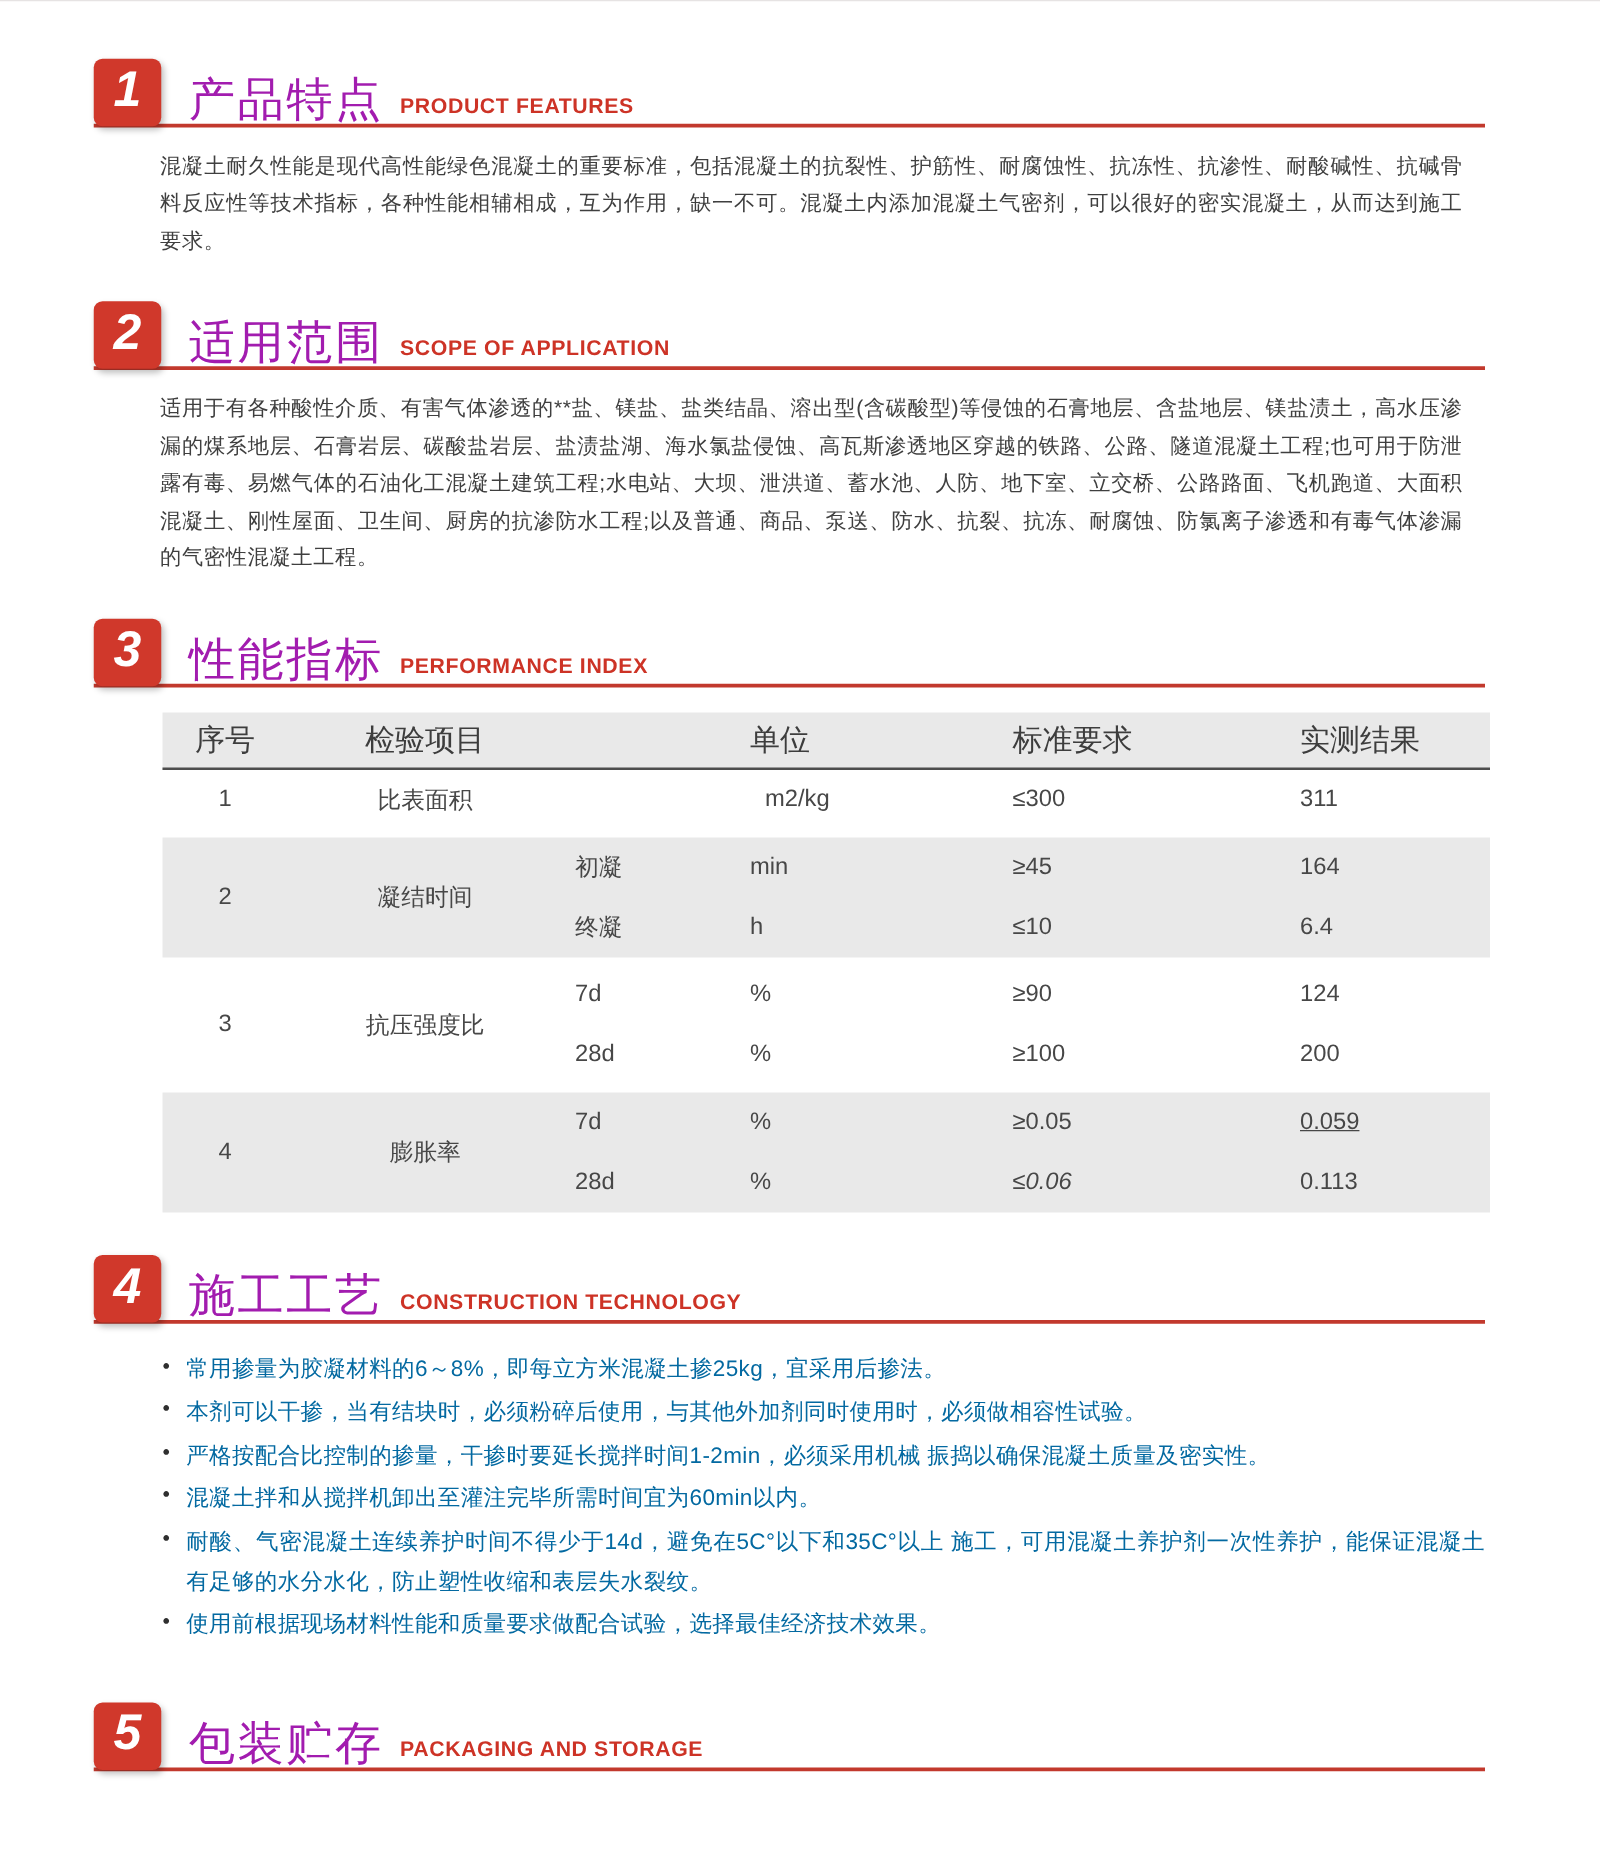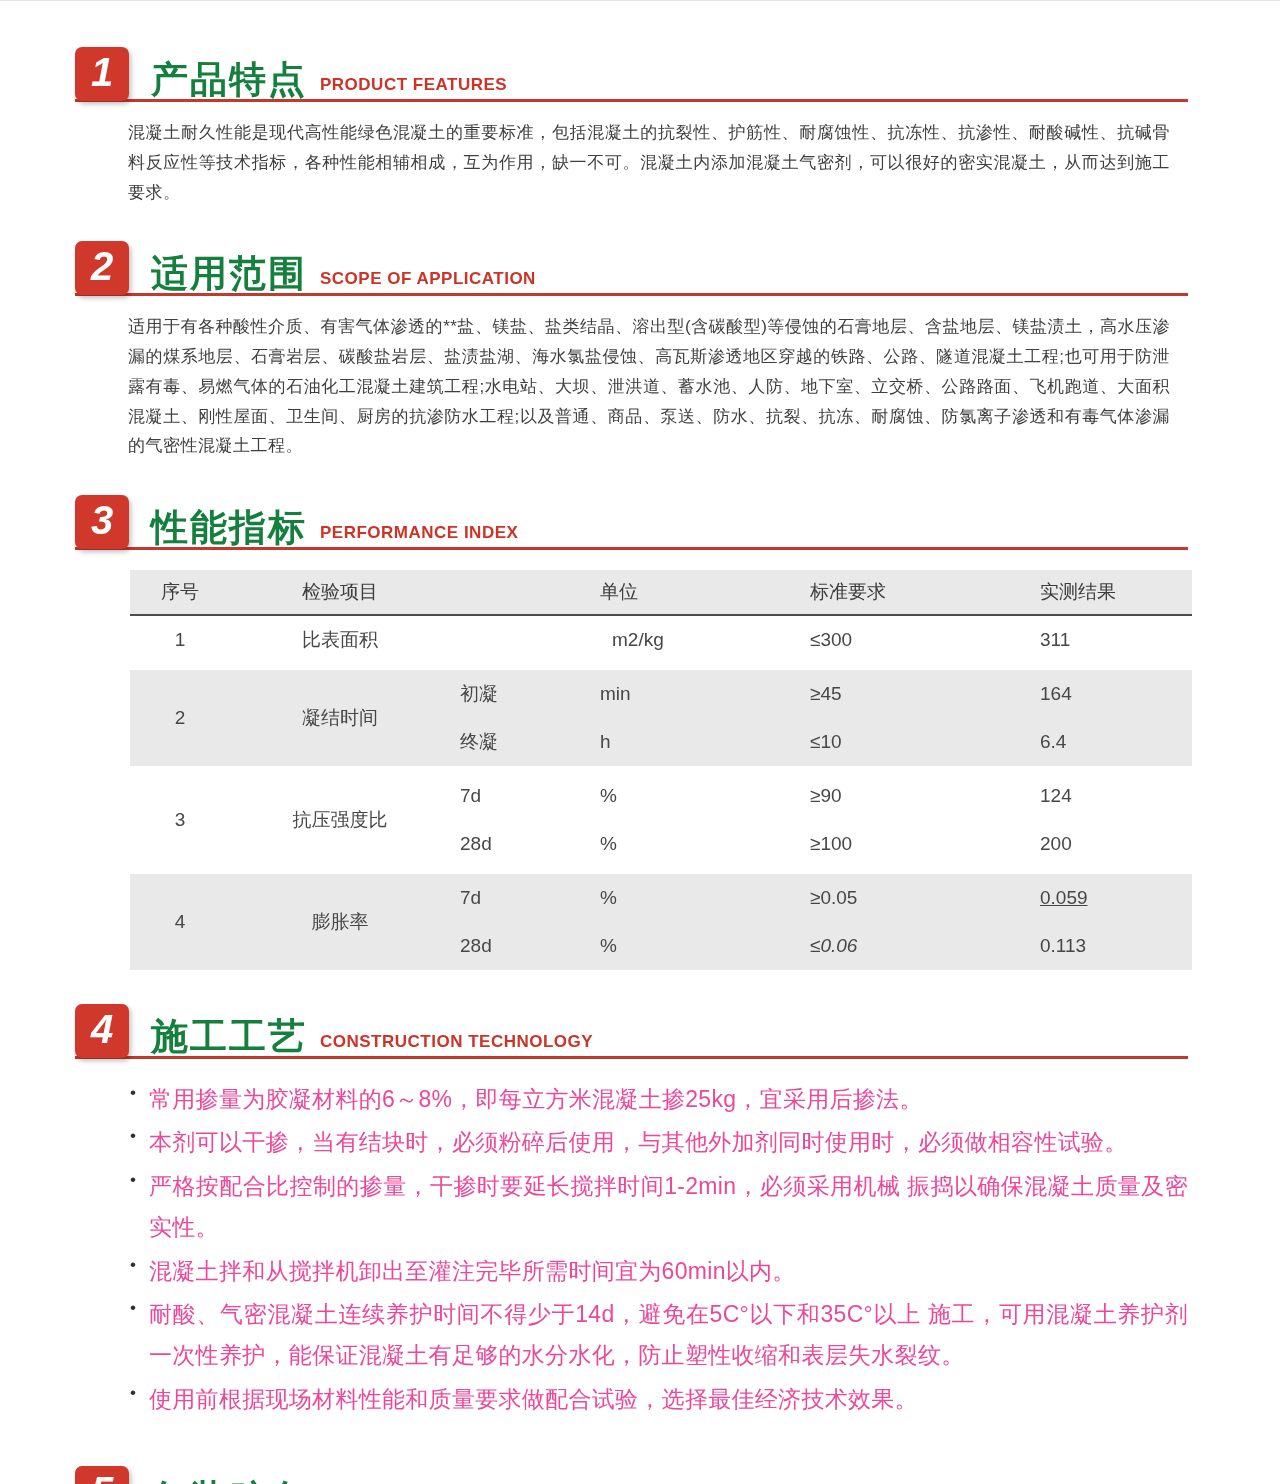--- a/index.html
+++ b/index.html
@@ -16,51 +16,51 @@
   .badge{
     width:54px;height:54px;background:#d0382b;border-radius:7px;
     display:flex;align-items:center;justify-content:center;
     box-shadow:2px 3px 5px rgba(0,0,0,.25);margin-bottom:-2px;flex:0 0 auto;
   }
   .badge span{
     color:#ffffff;font-size:40px;font-weight:bold;font-style:italic;
     transform:translateY(-2px);
   }
   .sec-title{
-    color:#15803d;font-size:37px;font-weight:700;margin:0 0 1px 22px;
+    color:#a21caf;font-size:37px;font-weight:400;margin:0 0 1px 22px;
     letter-spacing:2px;line-height:1;
   }
   .sec-sub{
     color:#cd3326;font-size:17px;font-weight:bold;margin:0 0 6px 13px;
     letter-spacing:.5px;line-height:1;
   }
   .para{
     margin:16px 18px 0 53px;font-size:17px;line-height:1.75;color:#3f3f3f;
     text-align:justify;letter-spacing:.5px;
   }
   
   .perf-table{margin:20px 0 0 55px;width:1062px;}
   .t-grid{display:grid;grid-template-columns:100px 220px 150px 210px 230px 1fr;}
   .t-head{height:44px;background:#e9e9e9;border-bottom:2px solid #4d4d4d;}
   .t-block + .t-block{margin-top:6px;}
   .t-block{min-height:48px;}
   .t-block.shade{background:#e9e9e9;}
   .tc{display:flex;align-items:center;font-size:19px;color:#474747;}
-  .t-head .tc{font-size:19px;color:#3d3d3d;}
+  .t-head .tc{font-size:24px;color:#3d3d3d;}
   .c-no{grid-column:1;justify-content:center;}
   .c-item{grid-column:2;justify-content:center;}
   .c-sub{grid-column:3;padding-left:10px;}
   .c-unit{grid-column:4;}
   .c-std{grid-column:5;}
   .c-res{grid-column:6;}
   
   .bullets{list-style:none;margin:20px 0 0 53px;padding:0;max-width:1070px;}
   .bullets li{
-    position:relative;padding-left:21px;font-size:23px;line-height:1.8;
-    color:#ec4899;margin-bottom:2px;text-align:justify;letter-spacing:.3px;
+    position:relative;padding-left:21px;font-size:18px;line-height:1.8;
+    color:#0369a1;margin-bottom:2px;text-align:justify;letter-spacing:.3px;
   }
   .bullets li::before{
     content:"\2022";position:absolute;left:2px;top:-1px;color:#2f2f2f;font-size:17px;
   }
   .sec-gap-lg{margin-top:34px !important;}
   .sec-gap-xl{margin-top:46px !important;}
 </style>
 </head>
 <body>
 

